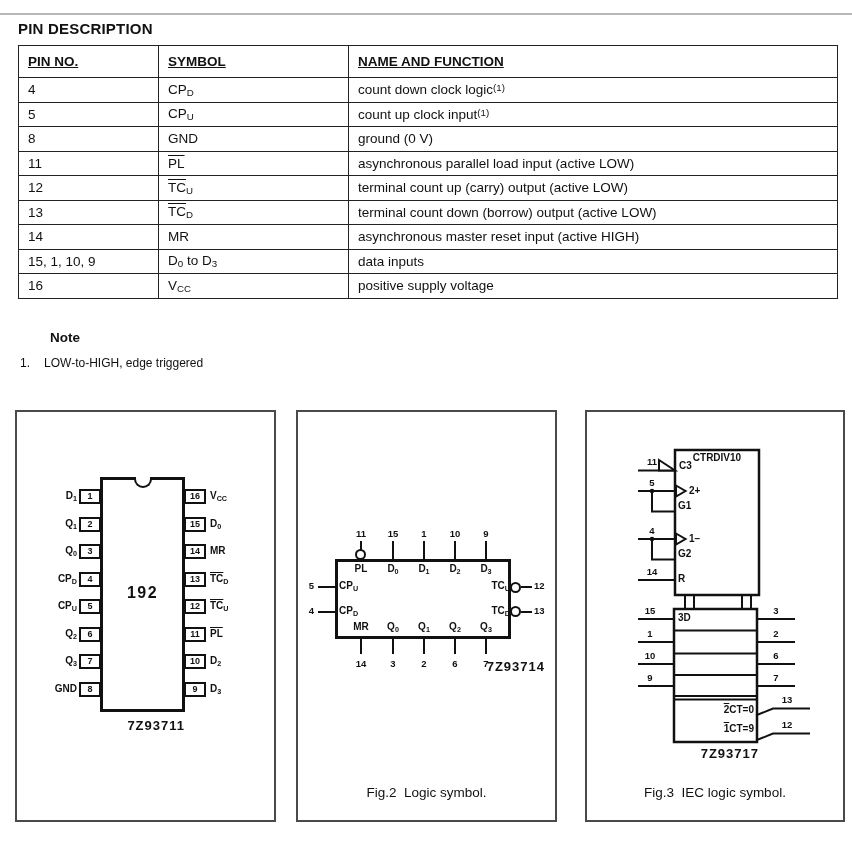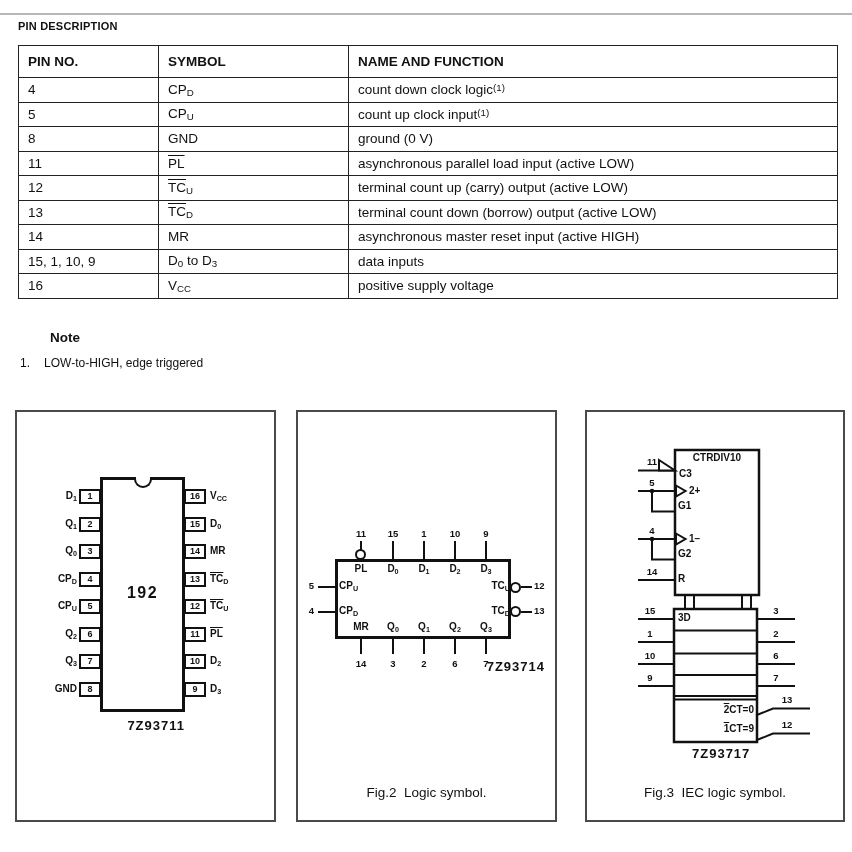--- a/index.html
+++ b/index.html
@@ -2,27 +2,27 @@
 <html><head>
 <meta charset="utf-8">
 <style>
   * { margin:0; padding:0; box-sizing:border-box; }
   html,body { background:#ffffff; }
   .page {
     position:relative; width:852px; height:852px; background:#fff;
     font-family:"Liberation Sans", sans-serif; color:#111; overflow:hidden;
   }
   .topline { position:absolute; left:0; top:13px; width:852px; height:2px; background:#b8b8b8; }
-  .heading { position:absolute; left:18px; top:20px; font-size:11px; font-weight:bold; letter-spacing:0.2px; }
+  .heading { position:absolute; left:18px; top:20px; font-size:15px; font-weight:bold; letter-spacing:0.2px; }
 
   
   .pintable { position:absolute; left:18px; top:45px; width:820px; border-collapse:collapse;
               table-layout:fixed; font-size:13.5px; border:1.5px solid #222; }
   .pintable th, .pintable td { border:1px solid #222; padding:0 9px; text-align:left; vertical-align:middle; }
-  .pintable thead th { font-weight:bold; height:32px; border-bottom:1.5px solid #222; font-size:13.5px; }
+  .pintable thead th { font-weight:bold; height:32px; border-bottom:1.5px solid #222; font-size:13.5px;text-decoration:underline; }
   .pintable tbody td { height:24.5px; font-weight:normal; }
   sub { font-size:72%; vertical-align:-18%; }
   sup { font-size:72%; vertical-align:30%; }
   .over { text-decoration:overline; }
 
   .note-h { position:absolute; left:18px; top:330px; font-size:13.5px; font-weight:bold;padding-left:32px; }
   .note-item { position:absolute; left:20px; top:356px; font-size:12px; }
   .note-item .gap { display:inline-block; width:14px; }
 
   
@@ -258,21 +258,21 @@
         <path d="M52,168 H88"></path>
         <path d="M52,207 H87 M52,230 H87 M52,252 H87 M52,274 H87"></path>
         <path d="M170,207 H207 M170,230 H207 M170,252 H207 M170,274 H207"></path>
         <path d="M170,303 L186,296.5 L222,296.5"></path>
         <path d="M170,328 L186,321.5 L222,321.5"></path>
       </g>
     </svg>
 
     <div class="blab ctr" style="left:88px;top:40px;width:84px">CTRDIV10</div>
     <div class="bnum ctr" style="left:50px;top:44px;width:30px">11</div>
-    <div class="blab" style="left:92px;top:56px">C3</div>
+    <div class="blab" style="left:92px;top:48px">C3</div>
     <div class="bnum ctr" style="left:50px;top:65px;width:30px">5</div>
     <div class="blab" style="left:102px;top:73px">2+</div>
     <div class="blab" style="left:91px;top:88px">G1</div>
     <div class="bnum ctr" style="left:50px;top:113px;width:30px">4</div>
     <div class="blab" style="left:102px;top:121px">1−</div>
     <div class="blab" style="left:91px;top:136px">G2</div>
     <div class="bnum ctr" style="left:50px;top:154px;width:30px">14</div>
     <div class="blab" style="left:91px;top:161px">R</div>
 
     <div class="blab" style="left:91px;top:200px">3D</div>
@@ -283,16 +283,16 @@
     <div class="bnum ctr" style="left:175px;top:193px;width:28px">3</div>
     <div class="bnum ctr" style="left:175px;top:216px;width:28px">2</div>
     <div class="bnum ctr" style="left:175px;top:238px;width:28px">6</div>
     <div class="bnum ctr" style="left:175px;top:260px;width:28px">7</div>
 
     <div class="blab ralign" style="left:105px;top:292px;width:62px"><span class="over">2</span><span>CT=0</span></div>
     <div class="bnum ctr" style="left:186px;top:282px;width:28px">13</div>
     <div class="blab ralign" style="left:105px;top:311px;width:62px"><span class="over">1</span><span>CT=9</span></div>
     <div class="bnum ctr" style="left:186px;top:307px;width:28px">12</div>
 
-    <div class="fcode" style="left:105px;top:334px;width:67px;text-align:left">7Z93717</div>
+    <div class="fcode" style="left:105px;top:334px;width:67px;text-align:right">7Z93717</div>
     <div class="caption">Fig.3  IEC logic symbol.</div>
   </div>
 </div>
 
 </body></html>

